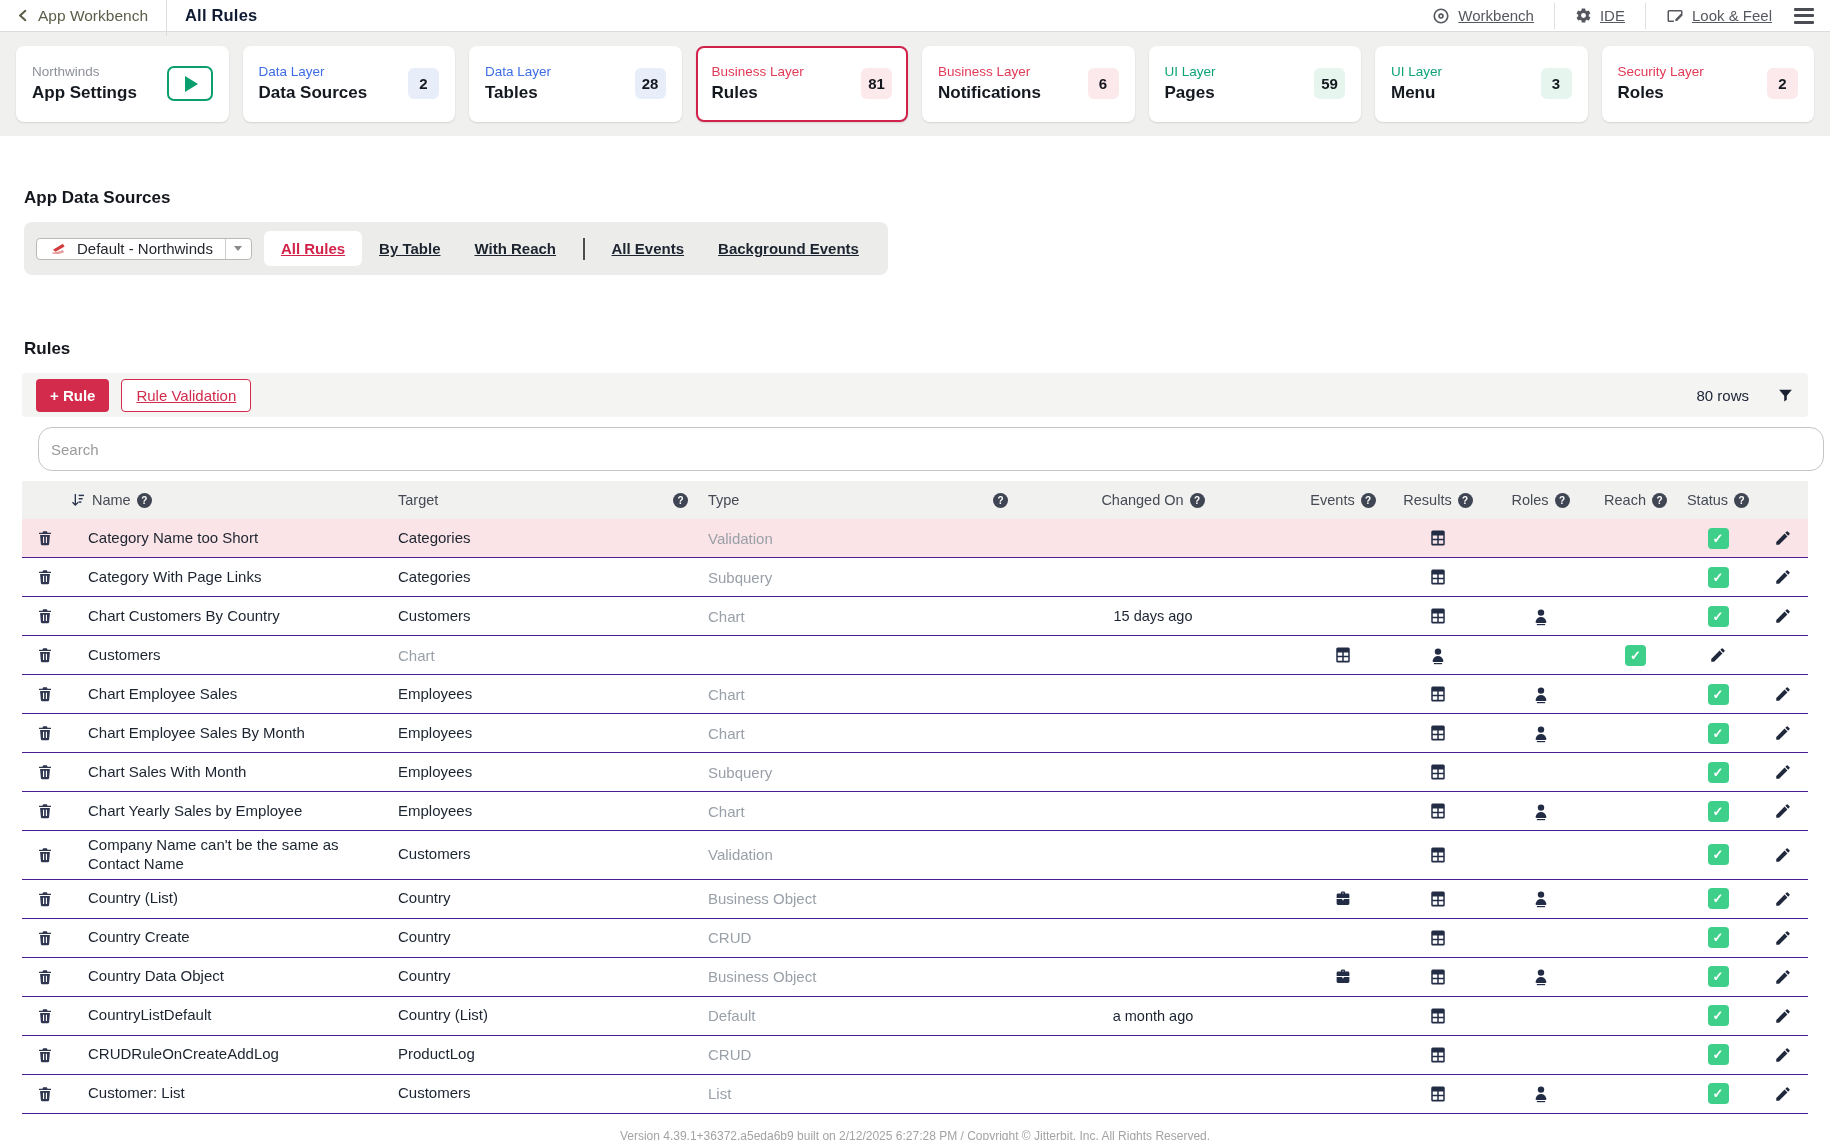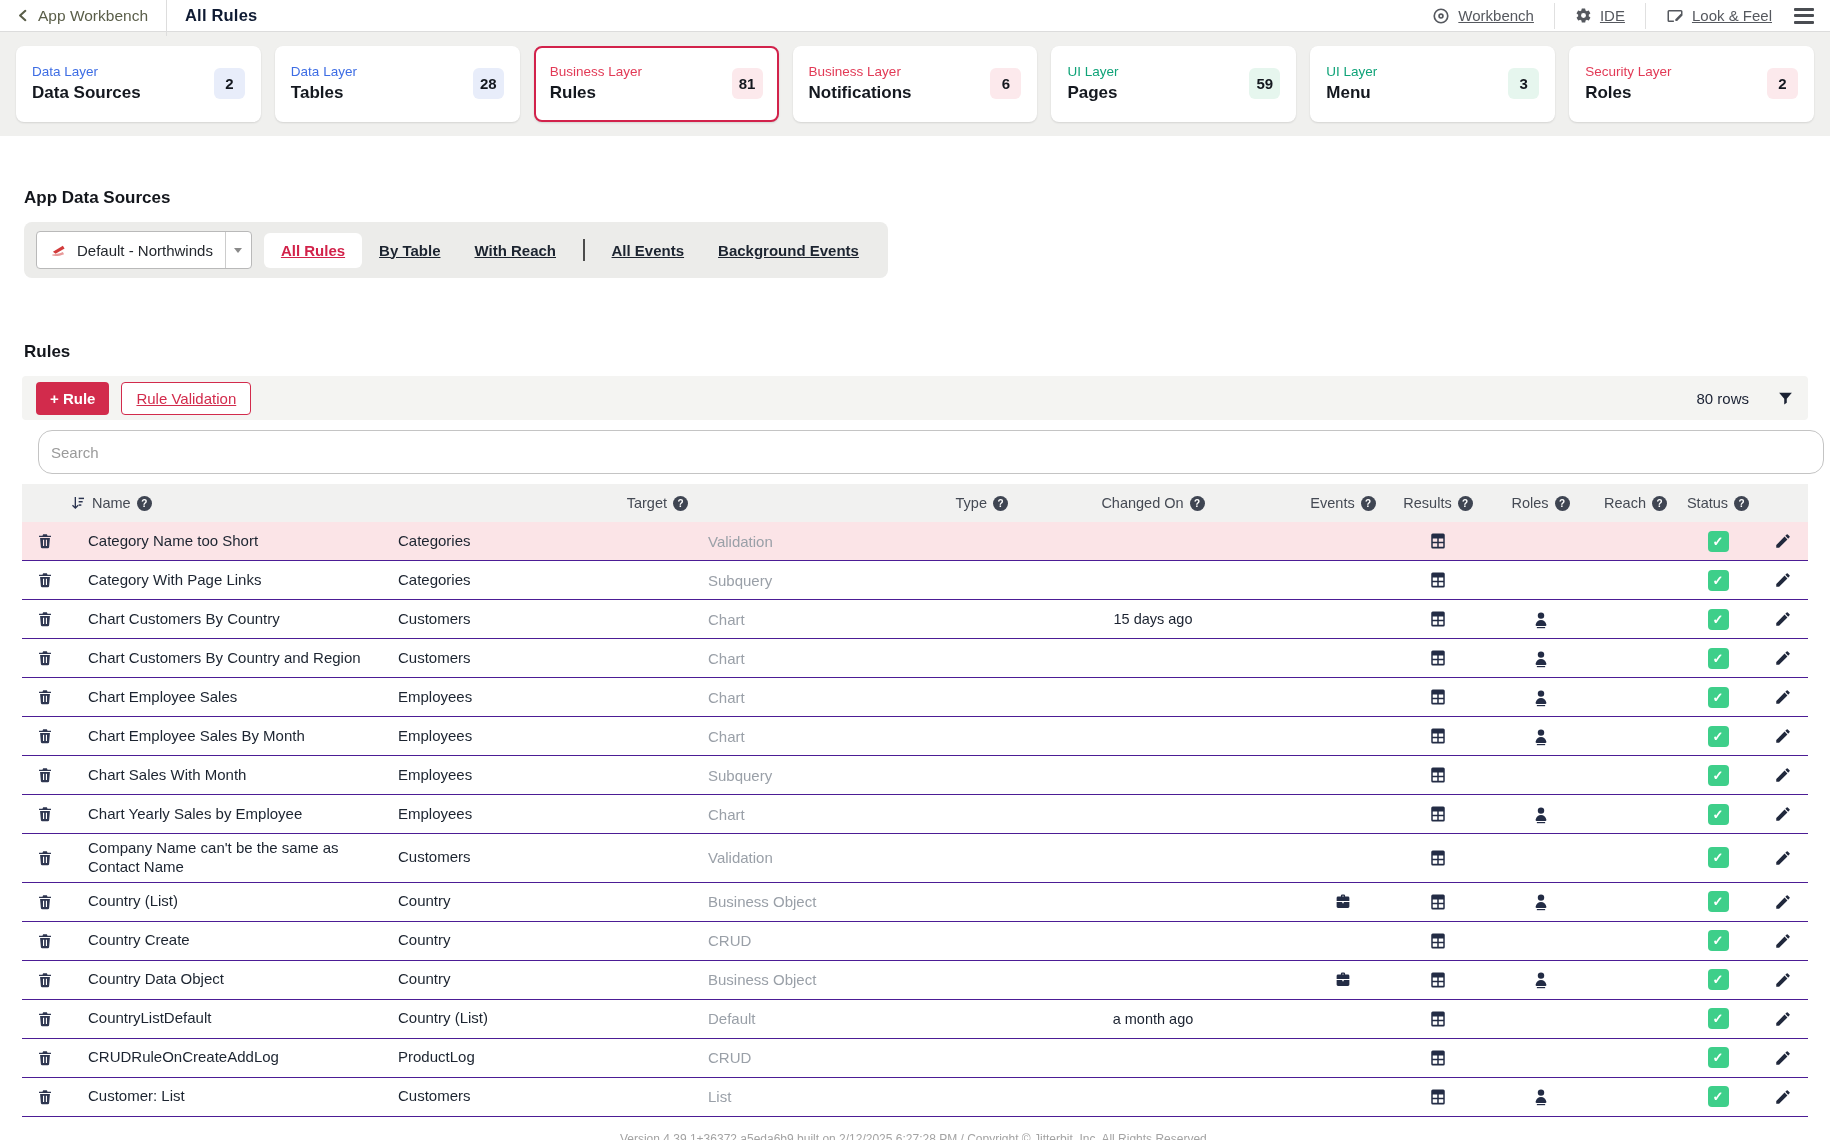--- a/index.html
+++ b/index.html
@@ -42,21 +42,21 @@
   .play-btn { width:46px; height:35px; border:2px solid #0b9e6e; border-radius:7px;
     background:#fff; display:flex; align-items:center; justify-content:center; cursor:pointer; }
   .play-tri { width:0; height:0; border-top:8px solid transparent; border-bottom:8px solid transparent;
     border-left:13px solid #0b9e6e; margin-left:3px; }
 
   
   .section-heading { font-size:17px; font-weight:bold; color:#13161c; margin:52px 0 14px 24px; }
   .sources-bar { margin-left:24px; display:inline-flex; align-items:center;
     background:#ececea; border-radius:8px; padding:9px 12px; }
   .source-select { display:flex; align-items:stretch; background:#fff;
-    border:1px solid #b9b9b9; border-radius:4px; height:38px; overflow:hidden; cursor:pointer; }
+    border:1px solid #b9b9b9; border-radius:4px; height:22px; overflow:hidden; cursor:pointer; }
   .source-main { display:flex; align-items:center; gap:9px; padding:0 12px; }
   .source-main span { font-size:15px; color:#24282e; }
   .source-caret { border-left:1px solid #ccc; width:26px; display:flex; align-items:center; justify-content:center; }
   .caret-down { width:0; height:0; border-left:4.5px solid transparent; border-right:4.5px solid transparent;
     border-top:5.5px solid #8a8a8a; }
   .tabs { display:flex; align-items:center; margin-left:12px; }
   .tab { padding:9px 17px; font-size:15px; font-weight:600; color:#1c2430;
     text-decoration:underline; cursor:pointer; white-space:nowrap; }
   .tab.active { background:#fff; border-radius:6px; color:#d2224a; }
   .tabs-divider { width:1.5px; height:22px; background:#4c4c4c; margin:0 10px; }
@@ -77,21 +77,21 @@
   .search-input { display:block; width:100%; height:44px; margin:10px 16px;
     border:1px solid #c4c4c4; border-radius:14px; padding:0 12px; font-size:15px;
     font-family:inherit; color:#1c2430; outline:none; }
   .search-input::placeholder { color:#9a9a9a; }
 
   .thead, .trow { display:grid;
     grid-template-columns:46px 310px 310px 320px 290px 90px 100px 105px 85px 80px minmax(30px,1fr);
     align-items:center; }
   .thead { background:#f1f1f0; height:38px; font-size:14.5px; color:#454a54; }
   .hcell { display:flex; align-items:center; gap:6px; }
-  .hcell.left { justify-content:flex-end; padding-left:20px; }
+  .hcell.left { justify-content:space-between; padding-left:20px; }
   .hcell.c-name-h { padding-left:2px; cursor:pointer; }
   .hcell.center { justify-content:center; }
   .qmark { width:15px; height:15px; border-radius:50%; background:#3f4552; color:#fff;
     font-size:10px; font-weight:bold; display:inline-flex; align-items:center; justify-content:center; }
   .qmark::after { content:"?"; }
 
   .rows-clip { height:595px; overflow:hidden; }
   .trow { border-bottom:1px solid #4c1d95; min-height:39px; background:#fff; }
   .trow.highlight { background:#fbe4e7; }
   .cell { font-size:15px; }
@@ -147,20 +147,30 @@
   </div>
   <div class="hamburger">
       <i></i>
       <i></i>
       <i></i>
     </div>
 </div>
 
 
 <div class="cards-strip">
+  <div class="card t-gray">
+    <div class="card-left">
+      <div class="card-label">Northwinds</div>
+      <div class="card-title">App Settings</div>
+    </div>
+
+  <div class="play-btn">
+        <div class="play-tri"></div>
+      </div>
+    </div>
 
   <div class="card t-blue">
     <div class="card-left">
       <div class="card-label">Data Layer</div>
       <div class="card-title">Data Sources</div>
     </div>
     <div class="card-badge">2</div>
   </div>
 
   <div class="card t-blue">
@@ -415,21 +425,20 @@
           </svg>
     </div>
   </div>
 
   <div class="trow">
     <div class="cell c-trash">
       <svg viewBox="0 0 24 24" width="16" height="18">
             <path fill="#2e3650" d="M9.2 2h5.6l1 2H21v2H3V4h5.2l1-2zM4.6 7.5h14.8L18.2 21a2 2 0 0 1-2 1.8H7.8a2 2 0 0 1-2-1.8L4.6 7.5zM9 10v9.5h1.7V10H9zm4.3 0v9.5H15V10h-1.7z"></path>
           </svg>
     </div>
-    <div class="cell c-name">Chart Customers By Country and Region</div>
     <div class="cell c-target">Customers</div>
     <div class="cell c-type">Chart</div>
     <div class="cell c-changed"></div>
     <div class="cell icon-cell c-events">
       <svg viewBox="0 0 24 24" width="18" height="17" style="visibility: hidden;">
             <path fill="#232c45" fill-rule="evenodd" d="M9 4a2 2 0 0 1 2-2h2a2 2 0 0 1 2 2v1h4a2 2 0 0 1 2 2v4.2H3V7a2 2 0 0 1 2-2h4V4zm2 1h2V4h-2v1zM3 12.8h8v1.7h2v-1.7h8V19a2 2 0 0 1-2 2H5a2 2 0 0 1-2-2v-6.2z"></path>
           </svg>
     </div>
     <div class="cell icon-cell c-results">
       <svg viewBox="0 0 24 24" width="18" height="18">

